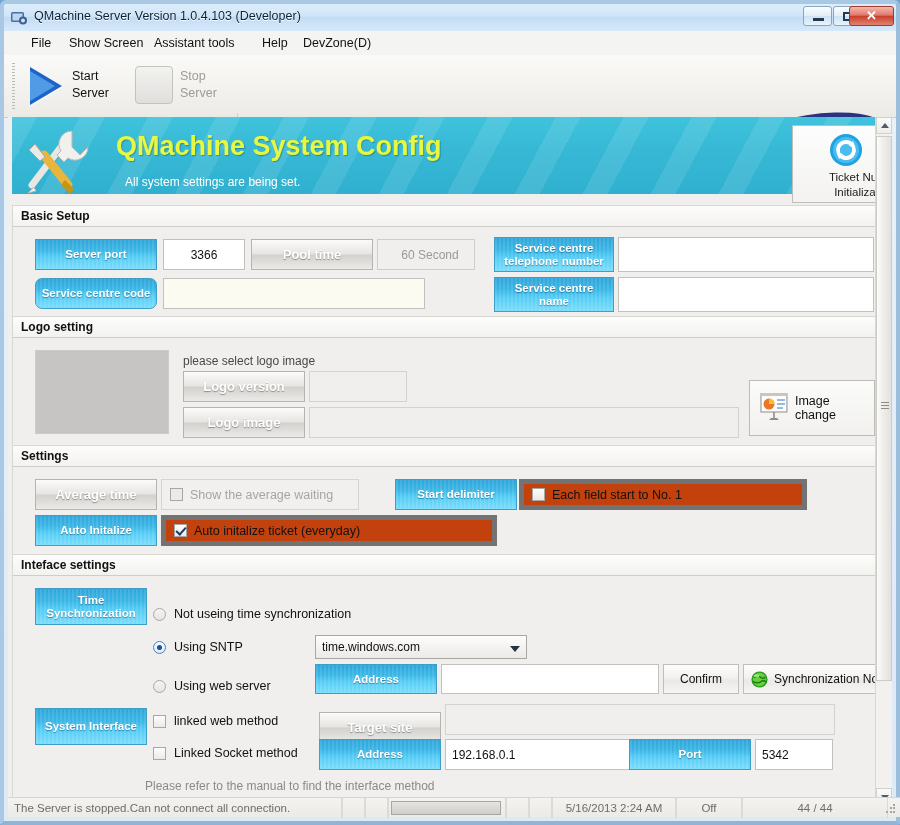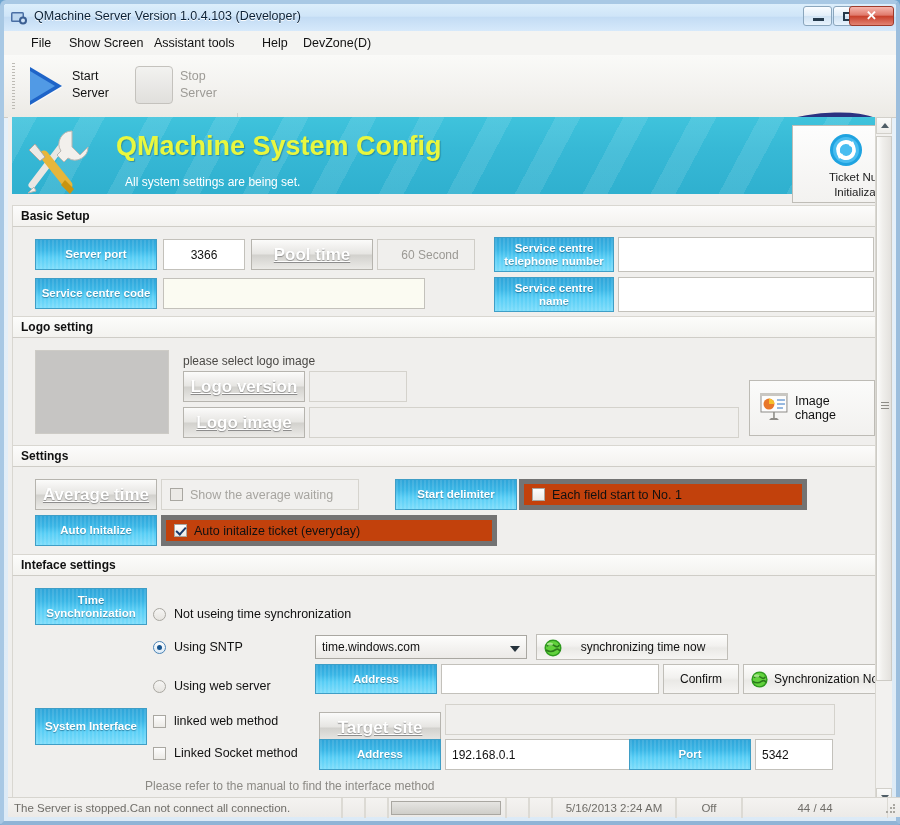--- a/index.html
+++ b/index.html
@@ -152,24 +152,24 @@
     text-shadow:0 1px 1px rgba(0,60,90,.5);
     display:flex;align-items:center;justify-content:center;
     line-height:13px;
     overflow:hidden;
   }
   
   .greybtn{
     position:absolute;box-sizing:border-box;
     background:linear-gradient(180deg,#fbfbfa 0%,#e6e5e2 48%,#d2d1cd 52%,#ebeae7 100%);
     border:1px solid #b6b4ae;
-    color:#ffffff;font-size:17px;font-weight:bold;text-align:center;
+    color:#ffffff;font-size:13px;font-weight:bold;text-align:center;
     text-shadow:0 1px 1px rgba(120,120,120,.8);
     display:flex;align-items:center;justify-content:center;
-    line-height:13px;overflow:hidden;text-decoration:underline;
+    line-height:13px;overflow:hidden;
   }
   
   .tinput{
     position:absolute;box-sizing:border-box;
     background:#fff;border:1px solid #c3c1bb;
     font-size:12px;color:#111;
     display:flex;align-items:center;
     padding:0 6px;
     overflow:hidden;white-space:nowrap;
   }
@@ -425,21 +425,21 @@
       <div class="tinput center" style="left:150px;top:12px;width:82px;height:31px;">3366</div>
       <div class="greybtn" style="left:238px;top:12px;width:122px;height:31px;">Pool time</div>
       <div class="tinput center disabled" style="left:364px;top:12px;width:98px;height:31px;padding-left:8px;">60  Second</div>
 
       <div class="bluebtn" style="left:481px;top:10px;width:120px;height:35px;flex-direction:column;">
         <div>Service centre</div>
         <div>telephone number</div>
       </div>
       <div class="tinput" style="left:605px;top:10px;width:256px;height:35px;"></div>
 
-      <div class="bluebtn" style="left:22px;top:51px;width:122px;height:31px;">Service centre code</div>
+      <div class="bluebtn" style="left:22px;top:51px;width:122px;height:31px;border-radius:7px;">Service centre code</div>
       <div class="tinput cream" style="left:150px;top:51px;width:262px;height:31px;"></div>
 
       <div class="bluebtn" style="left:481px;top:50px;width:120px;height:35px;flex-direction:column;">
         <div>Service centre</div>
         <div>name</div>
       </div>
       <div class="tinput" style="left:605px;top:50px;width:256px;height:35px;"></div>
     </div>
 
     <div class="grp-head" style="top:199px">
@@ -517,30 +517,20 @@
       <div class="radio-row" style="left:140px;top:95px;margin-top:8px;">
         <div class="rdo"></div>
         <span class="rlabel">Using web server</span>
       </div>
 
       <div id="sntp-combo" style="left:302px;top:59px;width:212px;height:24px;">
         <span>time.windows.com</span>
         <div id="sntp-arrow"></div>
       </div>
 
-      <div class="pushbtn" style="left:523px;top:58px;width:192px;height:26px;">
-        <svg style="position:absolute;left:6px;top:3px;width:20px;height:20px;" viewBox="0 0 20 20">
-          <circle cx="10" cy="10" r="8.5" fill="#2e9a1e"></circle>
-          <circle cx="10" cy="10" r="7" fill="#62d23d"></circle>
-          <path d="M4 8 q4 -3 8 0 q3 2 4 -1" fill="none" stroke="#2b7a1b" stroke-width="1.6"></path>
-          <path d="M3 12 q5 3 9 0 q3 -2 5 1" fill="none" stroke="#2b7a1b" stroke-width="1.6"></path>
-          <ellipse cx="7" cy="6" rx="3" ry="1.6" fill="#bdf3a3" opacity=".75"></ellipse>
-        </svg>
-        <span style="margin-left:22px;">synchronizing time now</span>
-      </div>
 
       <div class="bluebtn" style="left:302px;top:88px;width:122px;height:30px;">Address</div>
       <div class="tinput" style="left:428px;top:88px;width:218px;height:30px;"></div>
       <div class="pushbtn" style="left:650px;top:88px;width:76px;height:30px;">Confirm</div>
       <div class="pushbtn left" style="left:730px;top:88px;width:152px;height:30px;">
         <svg style="width:19px;height:19px;flex:none;" viewBox="0 0 20 20">
           <circle cx="10" cy="10" r="8.5" fill="#2e9a1e"></circle>
           <circle cx="10" cy="10" r="7" fill="#62d23d"></circle>
           <path d="M4 8 q4 -3 8 0 q3 2 4 -1" fill="none" stroke="#2b7a1b" stroke-width="1.6"></path>
           <path d="M3 12 q5 3 9 0 q3 -2 5 1" fill="none" stroke="#2b7a1b" stroke-width="1.6"></path>

